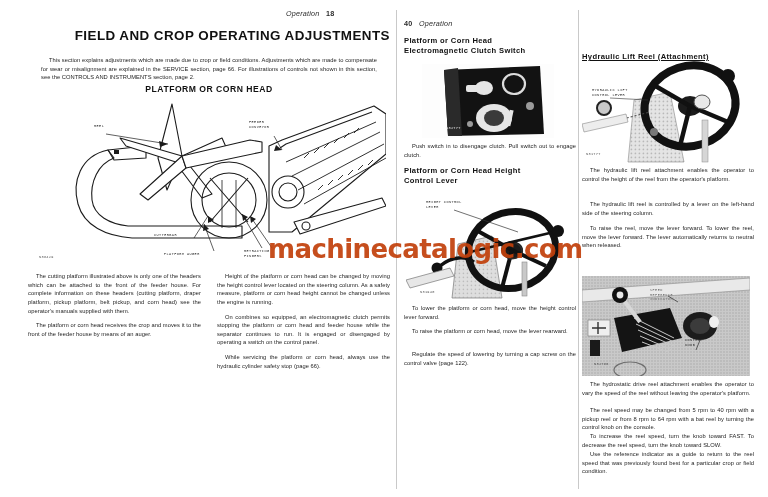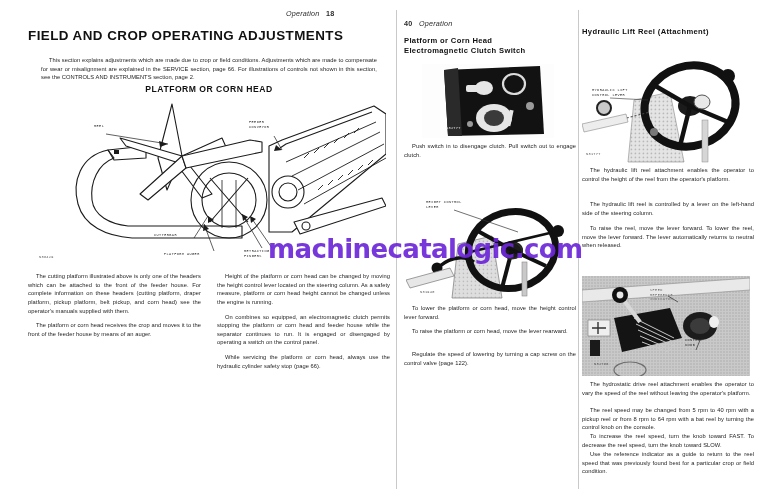--- a/index.html
+++ b/index.html
@@ -32,21 +32,21 @@
   }
   .runhead .rh-word{font-style:italic;}
   .runhead .rh-num{font-weight:bold;font-style:normal;}
 
   
   h1.doc-title{
     margin:0;
     font-size:13.4px;
     font-weight:bold;
     letter-spacing:.45px;
-    text-align:left;
+    text-align:right;
     color:#111;
   }
   h2.sub-title{
     margin:0;
     font-size:8.6px;
     font-weight:bold;
     letter-spacing:.5px;
     text-align:center;
     color:#111;
   }
@@ -103,21 +103,21 @@
     font-family:"Liberation Mono", monospace;
     white-space:pre-line;
   }
 
   
   .watermark{
     position:absolute;
     left:268px;top:234px;
     font-size:26px;
     font-weight:bold;
-    color:#6d28d9;
+    color:#c2410c;
     letter-spacing:-0.6px;
     opacity:.93;
     pointer-events:none;
     font-family:"DejaVu Sans", sans-serif;
   }
 
   
   .photo{
     position:relative;
     background:#efefef;
@@ -259,20 +259,22 @@
           <circle cx="108" cy="42" r="4"></circle>
           <circle cx="48" cy="60" r="3"></circle>
         </g>
         <rect x="0" y="0" width="22" height="74" fill="#fdfdfd"></rect>
       </svg>
       <span class="fig-code light" style="left:24px;top:62px;color:#efefef;">N32777</span>
     </div>
 
     <p class="body" style="position:absolute;left:0;top:142px;width:172px;">Push switch in to disengage clutch. Pull switch out to engage clutch.</p>
 
+    <h3 class="sec-head" style="position:absolute;left:0;top:166px;width:172px;white-space:pre-line;">Platform or Corn Head Height
+Control Lever</h3>
 
     <div class="fig" style="position:absolute;left:2px;top:188px;width:168px;height:112px;">
       <svg width="168" height="112" viewBox="0 0 168 112">
 
         <path d="M52 56 L86 48 L96 110 L46 110 Z" fill="#dedede" stroke="#777" stroke-width=".7"></path>
         <path d="M52 56 L86 48 L96 110 L46 110 Z" fill="url(#dot)" opacity=".5"></path>
         <defs>
           <pattern id="dot" width="4" height="4" patternUnits="userSpaceOnUse">
             <circle cx="1.4" cy="1.4" r="0.8" fill="#9a9a9a"></circle>
           </pattern>
@@ -310,21 +312,21 @@
       <span class="fig-code" style="left:14px;top:102px;">N31940</span>
     </div>
 
     <p class="body" style="position:absolute;left:0;top:304px;width:172px;">To lower the platform or corn head, move the height control lever forward.</p>
     <p class="body" style="position:absolute;left:0;top:327px;width:172px;">To raise the platform or corn head, move the lever rearward.</p>
     <p class="body" style="position:absolute;left:0;top:350px;width:172px;">Regulate the speed of lowering by turning a cap screw on the control valve (page 122).</p>
   </div>
 
   <div class="col col-right">
 
-    <h3 class="sec-head" style="position:absolute;left:0;top:27px;width:172px;">Hydraulic Lift Reel (Attachment)</h3>
+    <h3 class="sec-head" style="position:absolute;left:0;top:52px;width:172px;text-decoration:underline;">Hydraulic Lift Reel (Attachment)</h3>
 
     <div class="fig" style="position:absolute;left:0;top:52px;width:172px;height:112px;">
       <svg width="172" height="112" viewBox="0 0 172 112">
         <defs>
           <pattern id="dot2" width="4" height="4" patternUnits="userSpaceOnUse">
             <circle cx="1.4" cy="1.4" r="0.85" fill="#9a9a9a"></circle>
           </pattern>
         </defs>
 
         <path d="M52 48 L88 40 L102 110 L46 110 Z" fill="#e4e4e4" stroke="#888" stroke-width=".6"></path>

